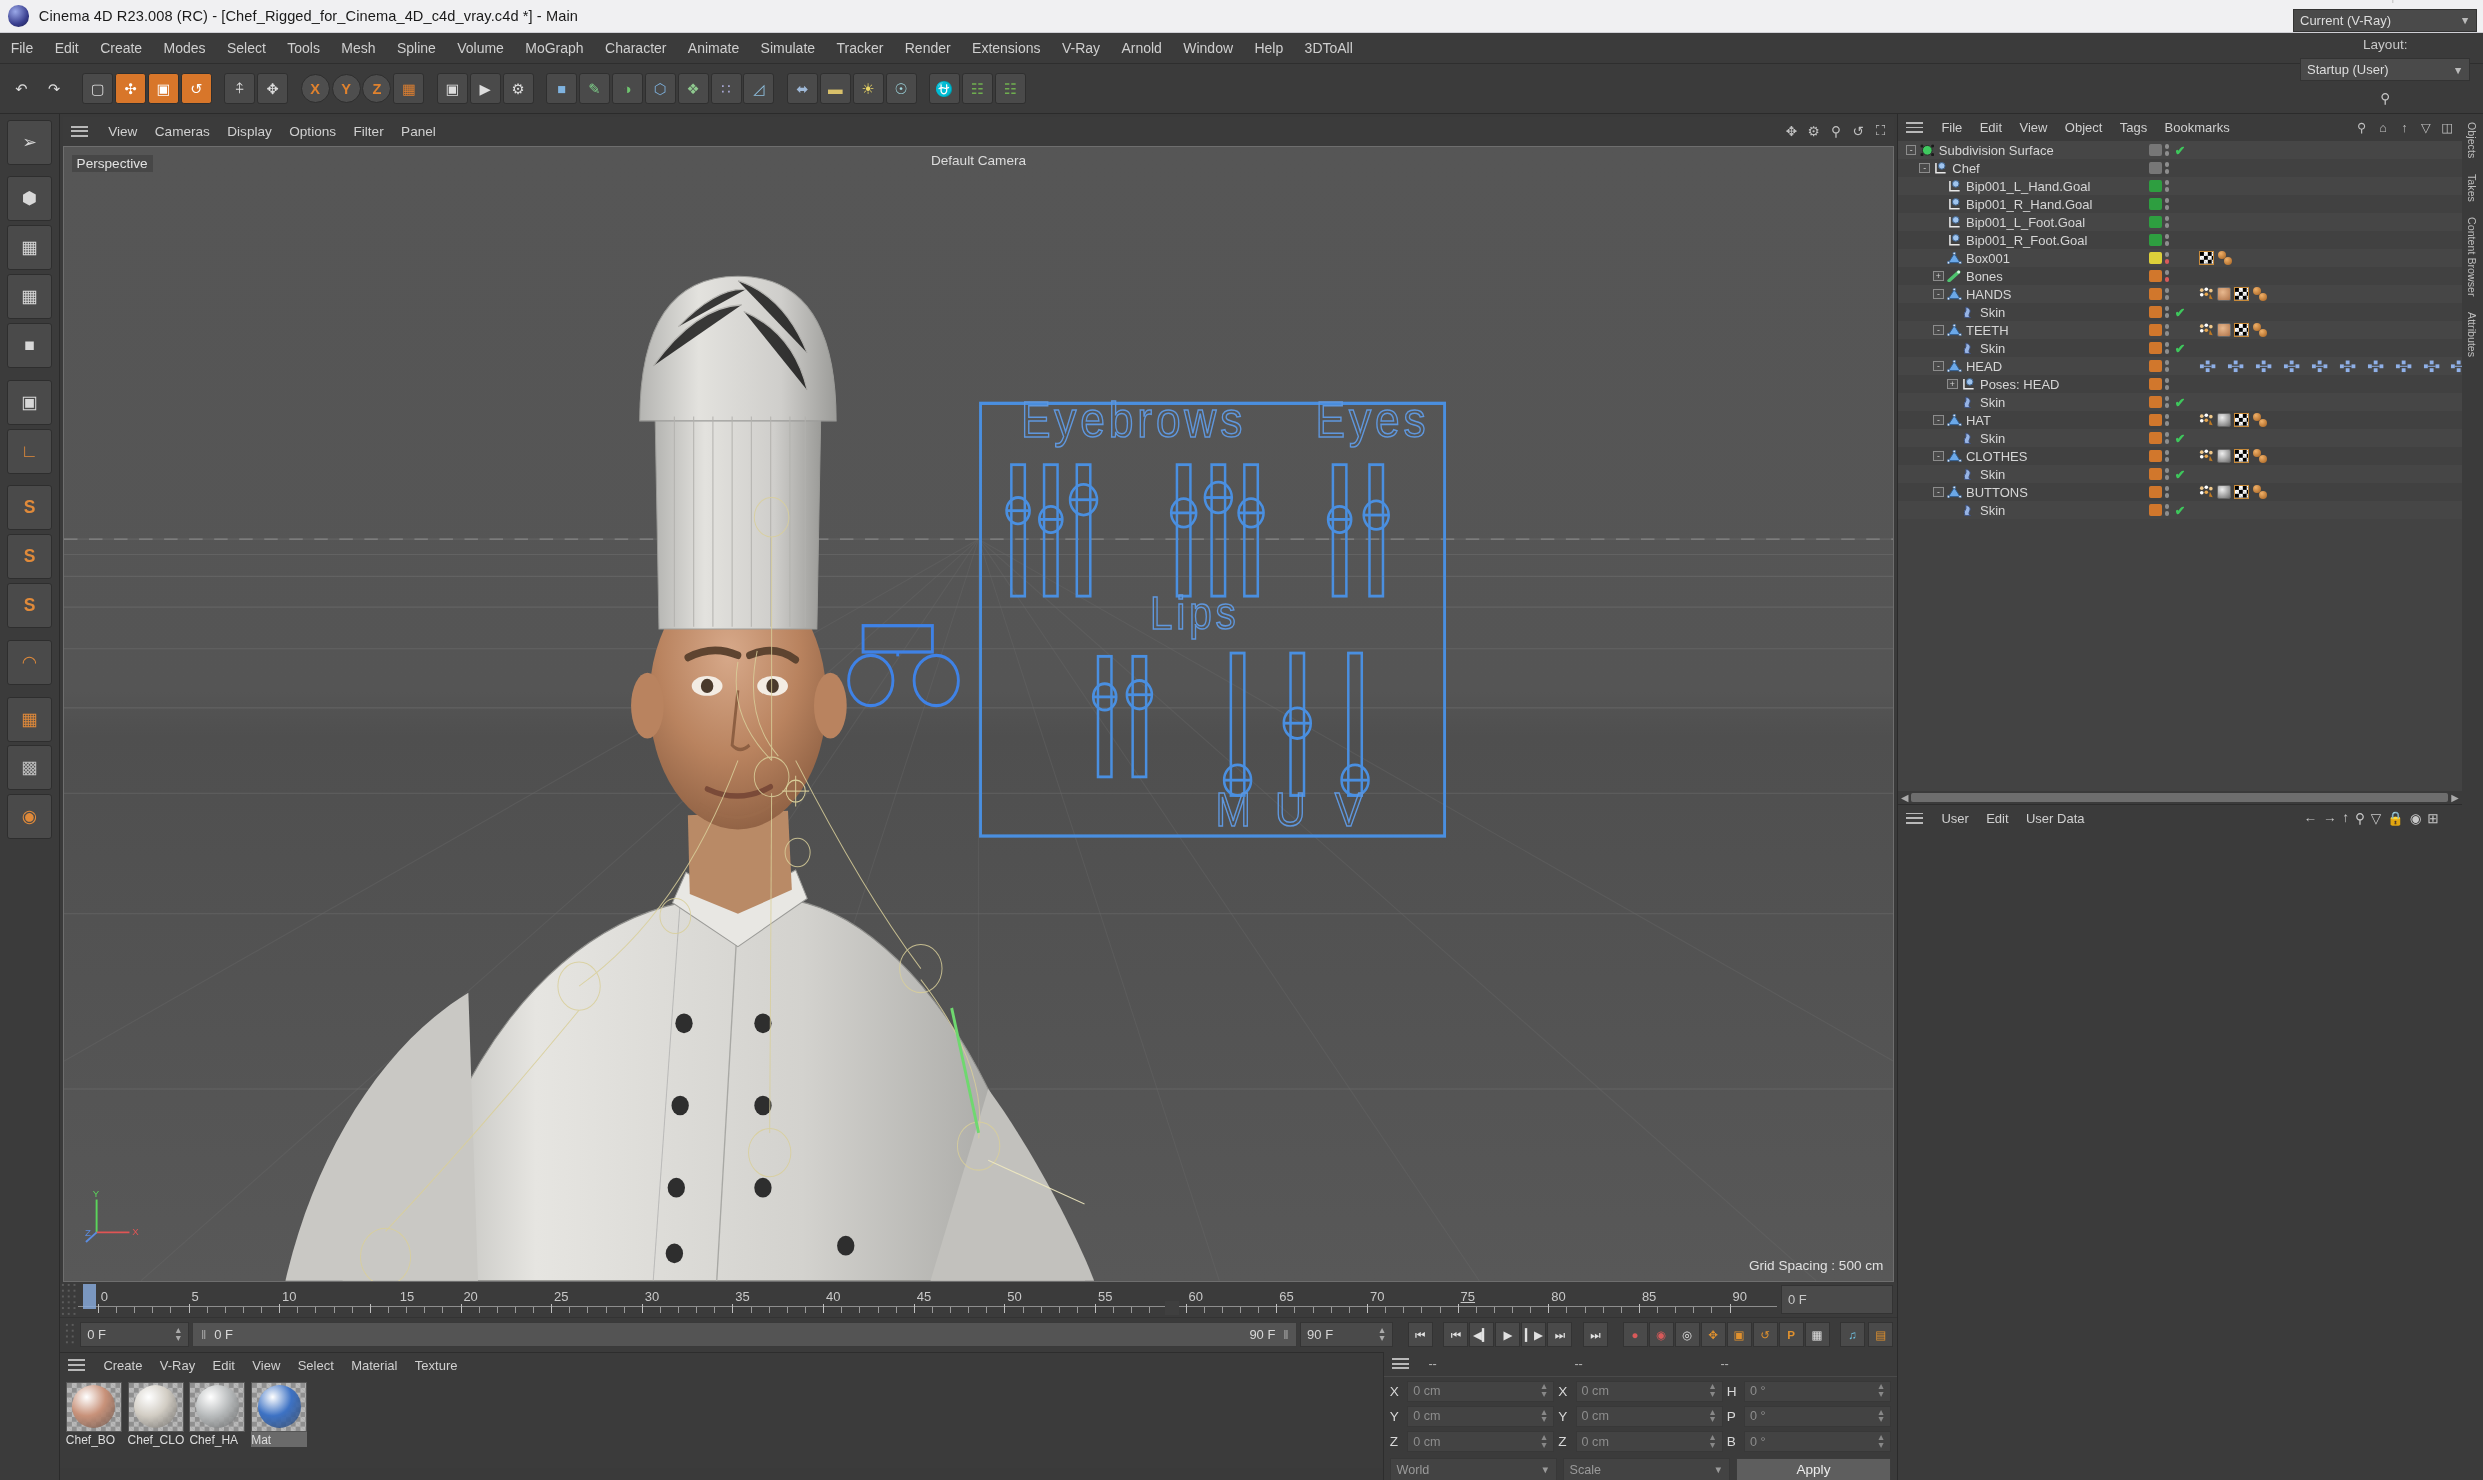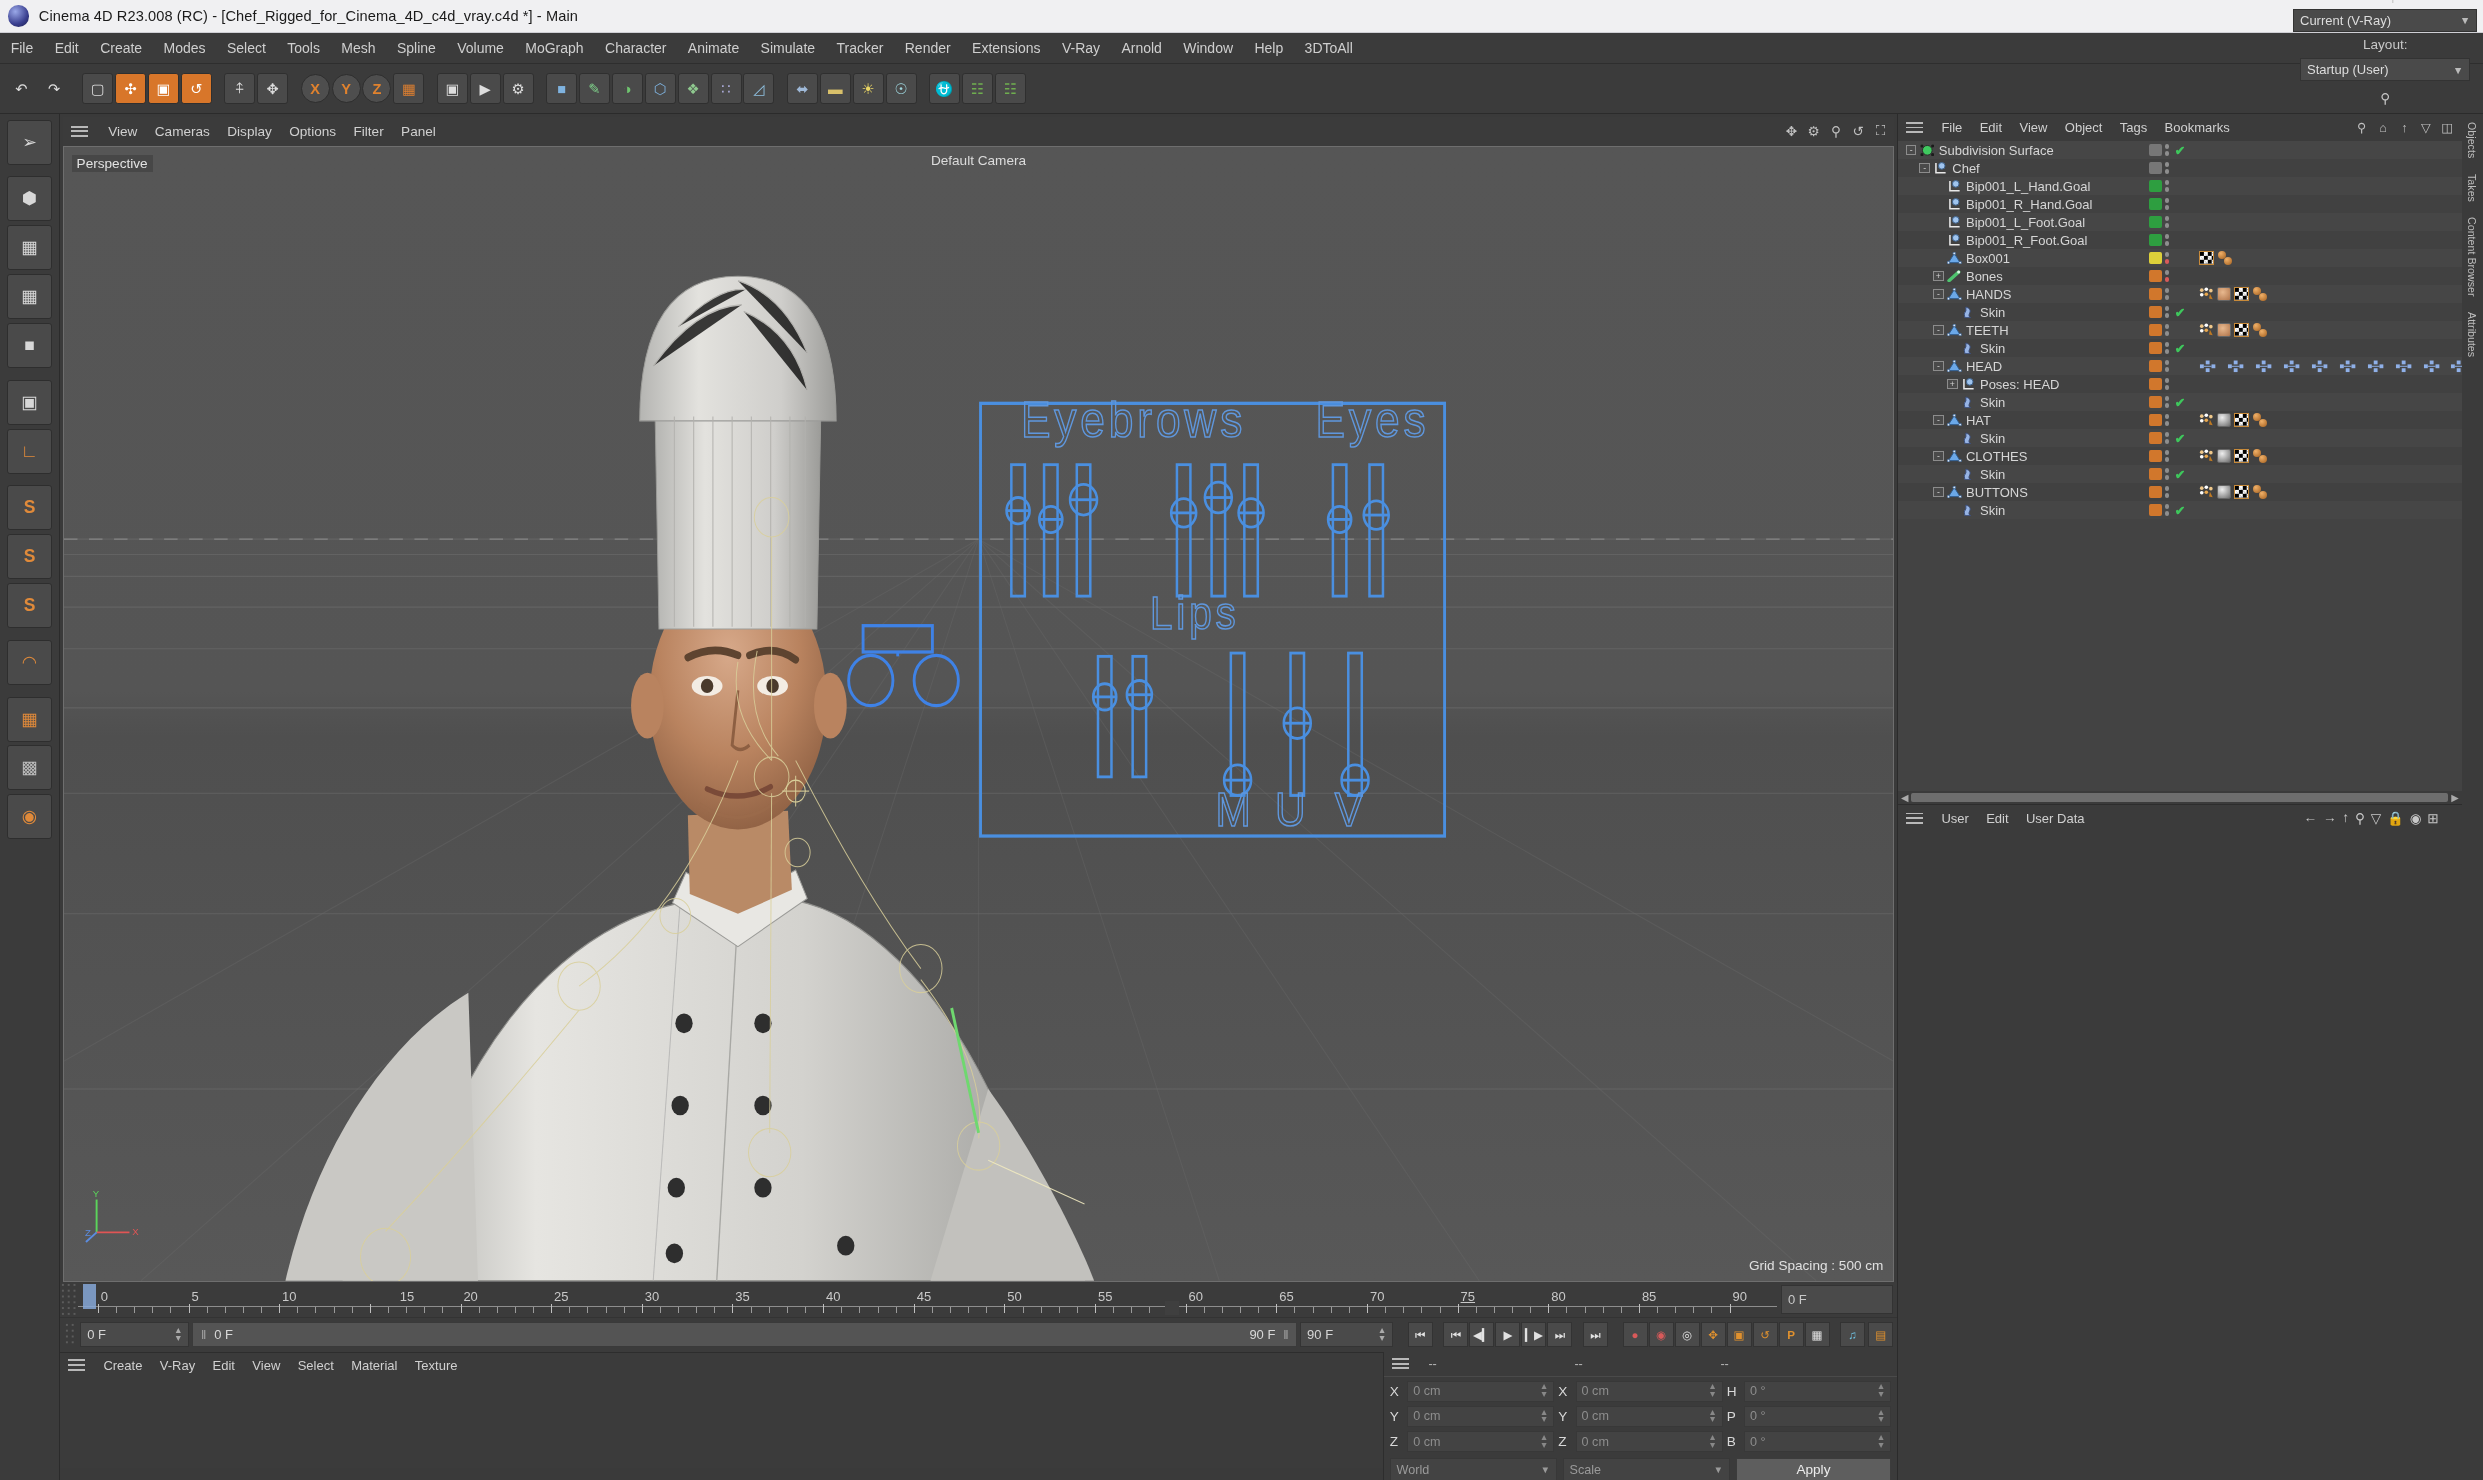--- a/index.html
+++ b/index.html
@@ -731,20 +731,46 @@
           <div id="mat-menu-items" style="display:flex;">
               <div class="mat-menu">Create</div>
               <div class="mat-menu">V-Ray</div>
               <div class="mat-menu">Edit</div>
               <div class="mat-menu">View</div>
               <div class="mat-menu">Select</div>
               <div class="mat-menu">Material</div>
               <div class="mat-menu">Texture</div>
             </div>
         </div>
+        <div class="mat-items" id="mat-items">
+            <div class="mat-cell">
+              <div class="mat-sw">
+                <div class="mat-ball" style="background: radial-gradient(circle at 34% 28%, rgb(255, 255, 255) 0%, rgb(200, 146, 122) 45%, rgba(0, 0, 0, 0.55) 120%);"></div>
+              </div>
+              <div class="mat-name">Chef_BO</div>
+            </div>
+            <div class="mat-cell">
+              <div class="mat-sw">
+                <div class="mat-ball" style="background: radial-gradient(circle at 34% 28%, rgb(255, 255, 255) 0%, rgb(210, 205, 196) 45%, rgba(0, 0, 0, 0.55) 120%);"></div>
+              </div>
+              <div class="mat-name">Chef_CLO</div>
+            </div>
+            <div class="mat-cell">
+              <div class="mat-sw">
+                <div class="mat-ball" style="background: radial-gradient(circle at 34% 28%, rgb(255, 255, 255) 0%, rgb(185, 188, 189) 45%, rgba(0, 0, 0, 0.55) 120%);"></div>
+              </div>
+              <div class="mat-name">Chef_HA</div>
+            </div>
+            <div class="mat-cell sel">
+              <div class="mat-sw">
+                <div class="mat-ball" style="background: radial-gradient(circle at 34% 28%, rgb(255, 255, 255) 0%, rgb(61, 114, 196) 45%, rgba(0, 0, 0, 0.55) 120%);"></div>
+              </div>
+              <div class="mat-name">Mat</div>
+            </div>
+          </div>
       </div>
 
       <div class="coordwrap">
         <div class="coord-head">
           <div class="hamb">
               <i></i>
               <i></i>
               <i></i>
             </div>
           <div class="coord-dash">--</div>

